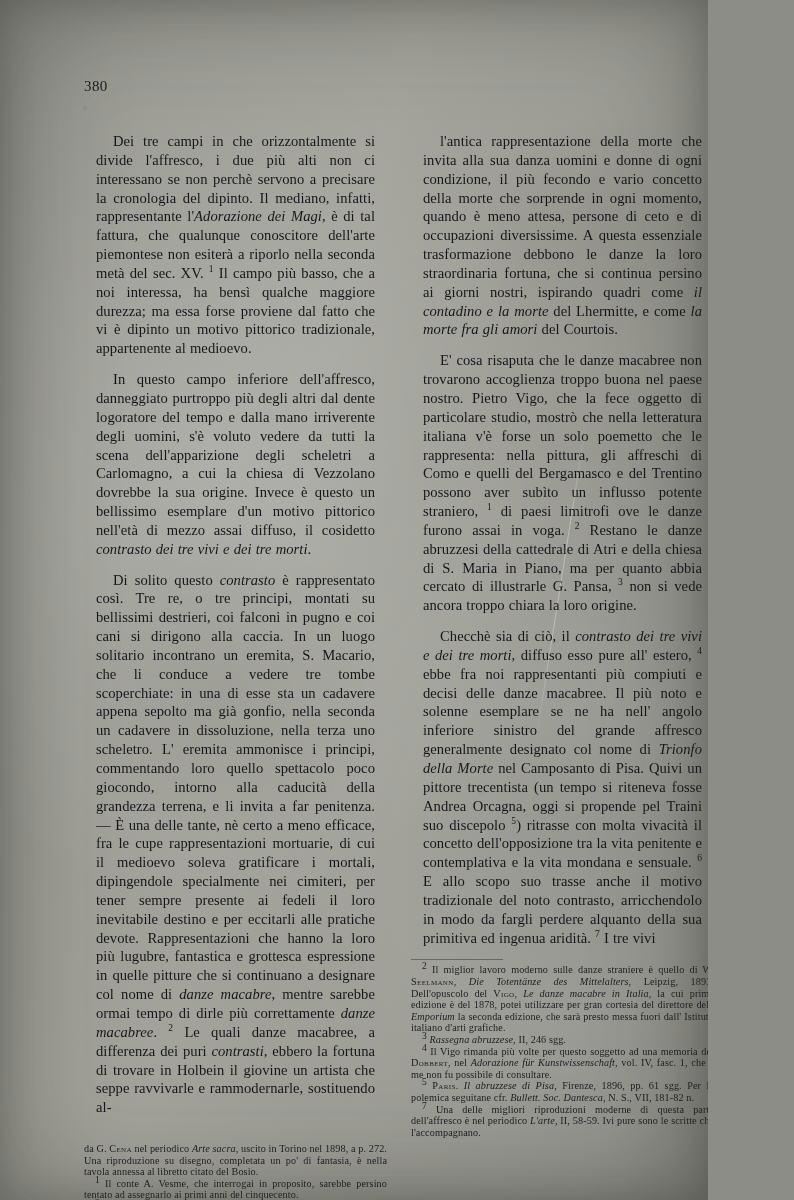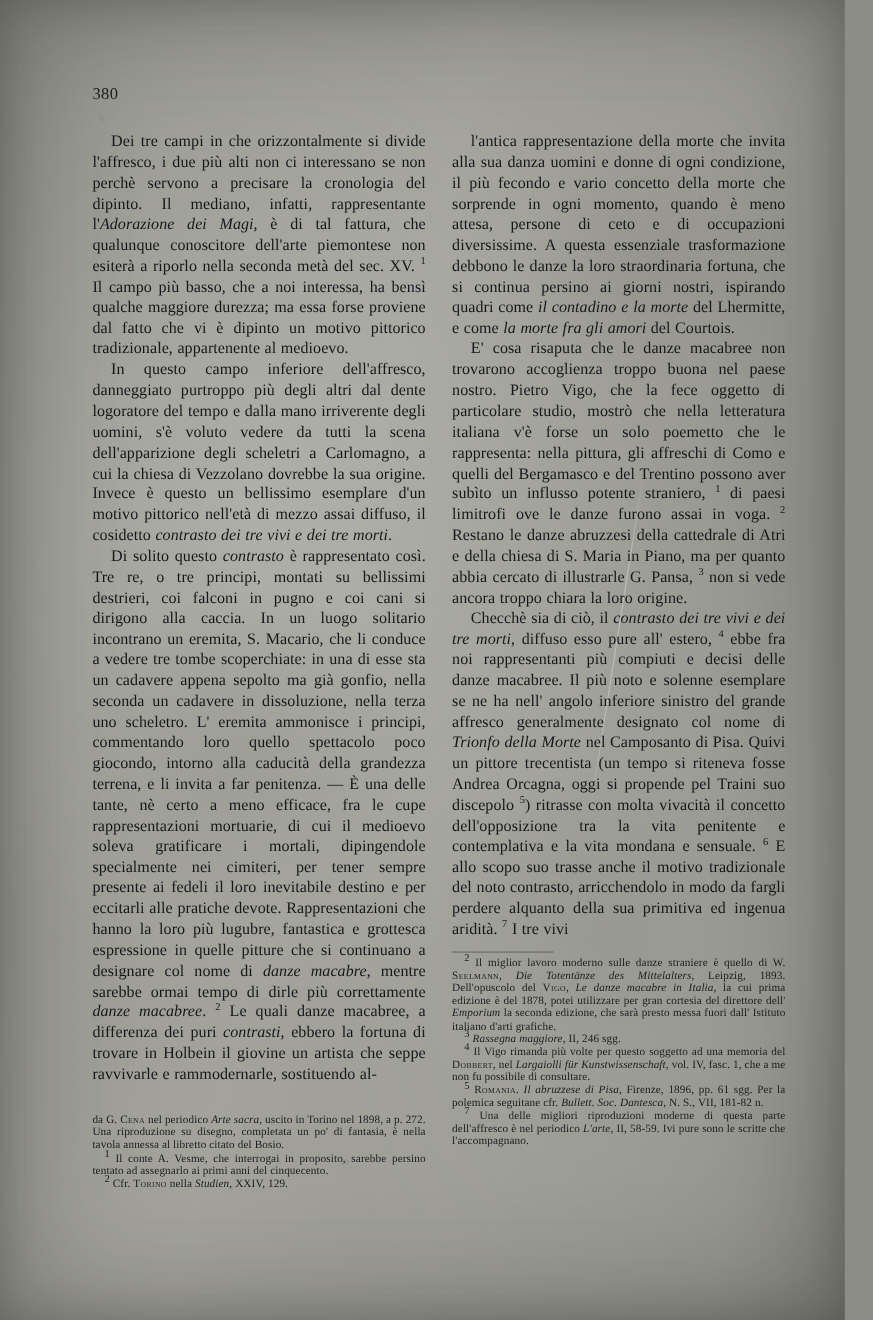--- a/index.html
+++ b/index.html
@@ -10,21 +10,21 @@
   body {
     width: 794px;
     height: 1200px;
     overflow: hidden;
     font-family: "Liberation Serif", "DejaVu Serif", serif;
   }
 
   
   #page {
     position: relative;
-    width: 768px;
+    width: 708px;
     height: 1200px;
     background:
       radial-gradient(ellipse 70% 55% at 30% 38%, rgba(255,255,255,0.16), rgba(255,255,255,0) 70%),
       radial-gradient(ellipse 60% 50% at 78% 72%, rgba(255,255,255,0.10), rgba(255,255,255,0) 72%),
       linear-gradient(104deg, #8f8f89 0%, #9b9b94 18%, #a3a39c 42%, #9d9d96 63%, #91918b 88%, #86867f 100%);
     overflow: hidden;
   }
   
   #page::before {
     content: "";
@@ -99,21 +99,21 @@
 
   .columns {
     display: flex;
     gap: 24px;
   }
   .col {
     width: 303px;
   }
 
   p.body {
-    margin: 0;
+    margin: 12px;
     text-indent: 17px;
     text-align: justify;
     font-size: 14.6px;
     line-height: 18.85px;
     letter-spacing: .05px;
     color: #17171b;
     word-spacing: .4px;
   }
   p.body + p.body { margin-top: 0; }
   i, em { font-style: italic; }
@@ -183,23 +183,23 @@
       </div>
 
       <div class="col col-right">
         <p class="body">l'antica rappresentazione della morte che invita alla sua danza uomini e donne di ogni condizione, il più fecondo e vario concetto della morte che sorprende in ogni momento, quando è meno attesa, persone di ceto e di occupazioni diversissime. A questa essenziale trasformazione debbono le danze la loro straordinaria fortuna, che si continua persino ai giorni nostri, ispirando quadri come <i>il contadino e la morte</i> del Lhermitte, e come <i>la morte fra gli amori</i> del Courtois.</p>
         <p class="body">E' cosa risaputa che le danze macabree non trovarono accoglienza troppo buona nel paese nostro. Pietro Vigo, che la fece oggetto di particolare studio, mostrò che nella letteratura italiana v'è forse un solo poemetto che le rappresenta: nella pittura, gli affreschi di Como e quelli del Bergamasco e del Trentino possono aver subìto un influsso potente straniero, <sup>1</sup> di paesi limitrofi ove le danze furono assai in voga. <sup>2</sup> Restano le danze abruzzesi della cattedrale di Atri e della chiesa di S. Maria in Piano, ma per quanto abbia cercato di illustrarle G. Pansa, <sup>3</sup> non si vede ancora troppo chiara la loro origine.</p>
         <p class="body">Checchè sia di ciò, il <i>contrasto dei tre vivi e dei tre morti</i>, diffuso esso pure all' estero, <sup>4</sup> ebbe fra noi rappresentanti più compiuti e decisi delle danze macabree. Il più noto e solenne esemplare se ne ha nell' angolo inferiore sinistro del grande affresco generalmente designato col nome di <i>Trionfo della Morte</i> nel Camposanto di Pisa. Quivi un pittore trecentista (un tempo si riteneva fosse Andrea Orcagna, oggi si propende pel Traini suo discepolo <sup>5</sup>) ritrasse con molta vivacità il concetto dell'opposizione tra la vita penitente e contemplativa e la vita mondana e sensuale. <sup>6</sup> E allo scopo suo trasse anche il motivo tradizionale del noto contrasto, arricchendolo in modo da fargli perdere alquanto della sua primitiva ed ingenua aridità. <sup>7</sup> I tre vivi</p>
 
         <div class="notes">
           <div class="rule"></div>
           <p><sup>2</sup> Il miglior lavoro moderno sulle danze straniere è quello di W. <span class="sc">Seelmann</span>, <i>Die Totentänze des Mittelalters</i>, Leipzig, 1893. Dell'opuscolo del <span class="sc">Vigo</span>, <i>Le danze macabre in Italia</i>, la cui prima edizione è del 1878, potei utilizzare per gran cortesia del direttore dell' <i>Emporium</i> la seconda edizione, che sarà presto messa fuori dall' Istituto italiano d'arti grafiche.</p>
-          <p><sup>3</sup> <i>Rassegna maggiore</i>, II, 246 sgg.</p>
-          <p><sup>4</sup> Il Vigo rimanda più volte per questo soggetto ad una memoria del <span class="sc">Dobbert</span>, nel <i>Largaiolli für Kunstwissenschaft</i>, vol. IV, fasc. 1, che a me non fu possibile di consultare.</p>
-          <p><sup>5</sup> <span class="sc">Romania</span>. <i>Il abruzzese di Pisa</i>, Firenze, 1896, pp. 61 sgg. Per la polemica seguitane cfr. <i>Bullett. Soc. Dantesca</i>, N. S., VII, 181-82 n.</p>
+          <p><sup>3</sup> <i>Rassegna abruzzese</i>, II, 246 sgg.</p>
+          <p><sup>4</sup> Il Vigo rimanda più volte per questo soggetto ad una memoria del <span class="sc">Dobbert</span>, nel <i>Adorazione für Kunstwissenschaft</i>, vol. IV, fasc. 1, che a me non fu possibile di consultare.</p>
+          <p><sup>5</sup> <span class="sc">Paris</span>. <i>Il abruzzese di Pisa</i>, Firenze, 1896, pp. 61 sgg. Per la polemica seguitane cfr. <i>Bullett. Soc. Dantesca</i>, N. S., VII, 181-82 n.</p>
           <p><sup>7</sup> Una delle migliori riproduzioni moderne di questa parte dell'affresco è nel periodico <i>L'arte</i>, II, 58-59. Ivi pure sono le scritte che l'accompagnano.</p>
         </div>
       </div>
 
     </div>
   </div>
 
   <div class="vignette"></div>
 </div>
 

